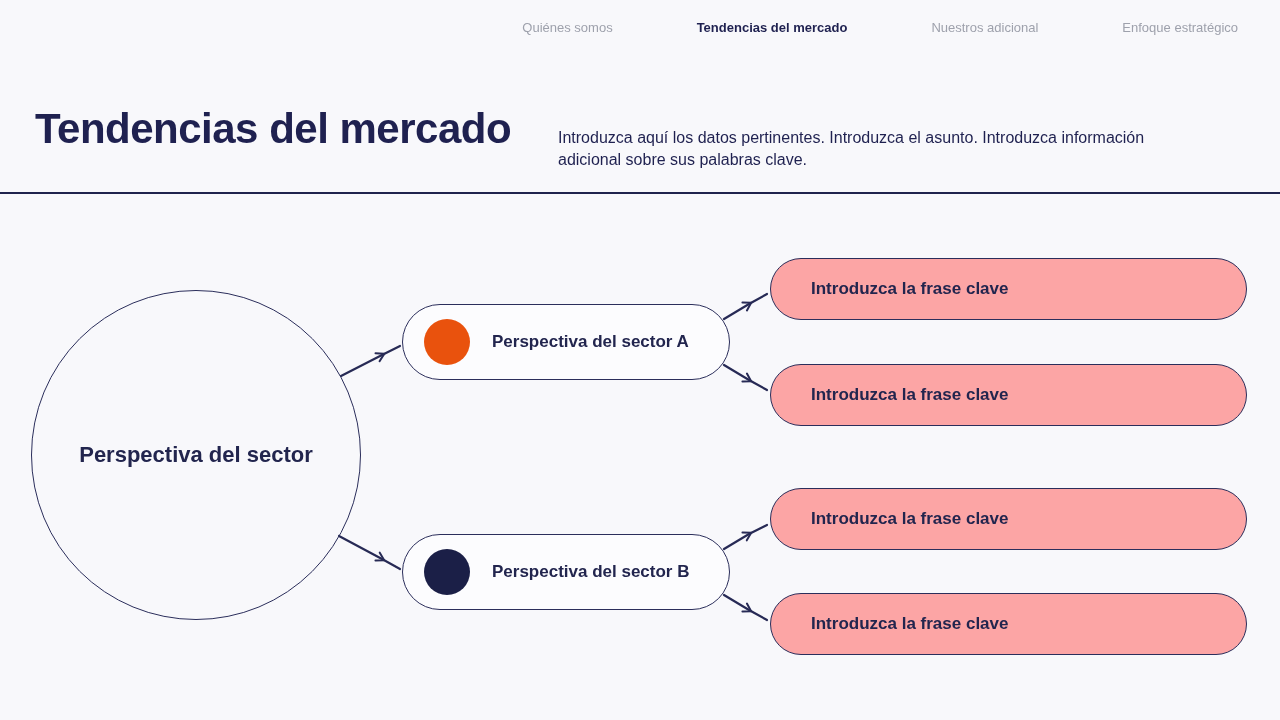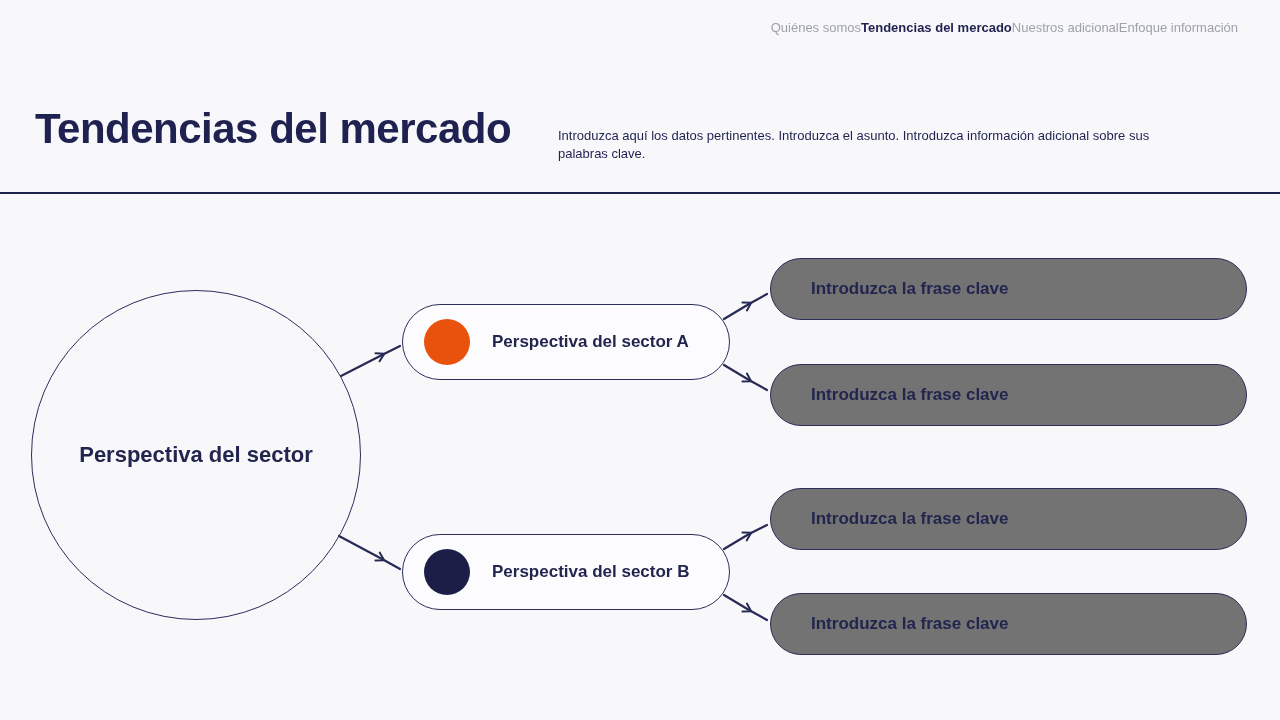--- a/index.html
+++ b/index.html
@@ -9,37 +9,37 @@
     font-family:"Liberation Sans", sans-serif;
     color:#22254E;
     position:relative;
   }
   .stage{position:absolute;inset:0;}
 
   
   .top-nav{
     position:absolute;top:0;left:0;right:0;height:55px;
     display:flex;align-items:center;justify-content:flex-end;
-    padding-right:42px;
+    gap:84px;padding-right:42px;
   }
   .nav-item{
     font-size:13px;color:#9EA1AC;cursor:pointer;white-space:nowrap;
     text-decoration:none;
   }
   .nav-item.active{color:#1F2150;font-weight:bold;}
 
   
   .page-title{
     position:absolute;left:35px;top:104px;margin:0;
     font-size:42px;font-weight:bold;color:#1F2150;line-height:1.2;
     letter-spacing:-0.5px;
   }
   .header-subtitle{
     position:absolute;left:558px;top:127px;width:600px;margin:0;
-    font-size:13px;color:#1F2150;line-height:1.35;
+    font-size:16px;color:#1F2150;line-height:1.35;
   }
   .divider{
     position:absolute;left:0;right:0;top:192px;height:0;
     border-top:2px solid #20234D;
   }
 
   
   .diagram{position:absolute;inset:0;}
   .arrows{position:absolute;left:0;top:0;pointer-events:none;}
 
@@ -59,40 +59,40 @@
   }
   .pill-a{top:304px;}
   .pill-b{top:534px;}
   .pill .label{font-size:17px;font-weight:bold;color:#22254E;white-space:nowrap;}
   .dot{width:46px;height:46px;border-radius:50%;flex:0 0 auto;}
   .dot-a{background:#E9520D;}
   .dot-b{background:#1B1F47;}
 
   .keybox{
     position:absolute;left:770px;width:477px;height:62px;
-    background:#737373;border:1.5px solid #2B2E5B;border-radius:31px;
+    background:#fca5a5;border:1.5px solid #2B2E5B;border-radius:31px;
     display:flex;align-items:center;padding-left:40px;
     box-sizing:border-box;
   }
   .keybox span{font-size:17px;font-weight:bold;color:#22254E;white-space:nowrap;}
   .keybox.k1{top:258px;}
   .keybox.k2{top:364px;}
   .keybox.k3{top:488px;}
   .keybox.k4{top:593px;}
 </style>
 </head>
 <body>
 
 <div class="stage">
 
   <nav class="top-nav">
     <a class="nav-item">Quiénes somos</a>
     <a class="nav-item active">Tendencias del mercado</a>
     <a class="nav-item">Nuestros adicional</a>
-    <a class="nav-item">Enfoque información</a>
+    <a class="nav-item">Enfoque estratégico</a>
   </nav>
 
   <h1 class="page-title">Tendencias del mercado</h1>
   <p class="header-subtitle">Introduzca aquí los datos pertinentes. Introduzca el asunto. Introduzca información adicional sobre sus palabras clave.</p>
   <div class="divider"></div>
 
   <section class="diagram">
 
     <svg class="arrows" width="1280" height="720" viewBox="0 0 1280 720">
       <defs>

